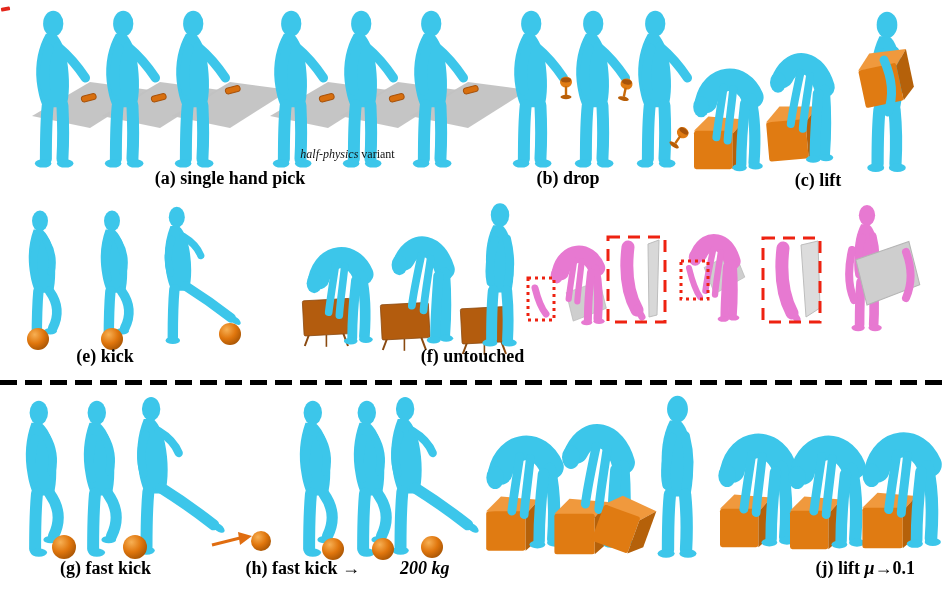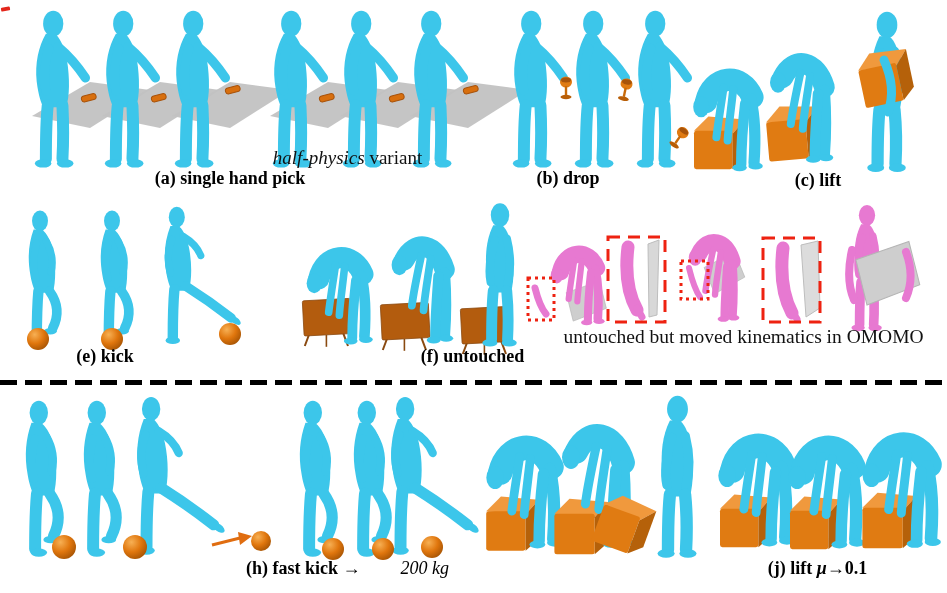--- a/index.html
+++ b/index.html
@@ -1,24 +1,24 @@
 <!DOCTYPE html>
 <html><head>
 <meta charset="utf-8">
 <style>
   html,body{margin:0;padding:0;background:#fff;}
   .fig{position:relative;width:947px;height:593px;background:#fff;overflow:hidden;
        font-family:"Liberation Serif","DejaVu Serif",serif;}
   .fig svg{position:absolute;left:0;top:0;}
   .cap{position:absolute;text-align:center;font-weight:700;font-size:18px;color:#000;
        white-space:nowrap;line-height:1.1;}
-  .note{position:absolute;text-align:center;font-weight:400;font-size:19px;color:#111;
+  .note{position:absolute;text-align:center;font-weight:400;font-size:12px;color:#111;
         white-space:nowrap;line-height:1.1;}
   .it{font-style:italic;}
-  .bi{font-style:italic;font-weight:400;margin-left:40px;}
+  .bi{font-style:italic;font-weight:700;margin-left:40px;}
   .sep{position:absolute;left:0;top:380px;width:947px;height:5px;
        background:repeating-linear-gradient(90deg,#000 0 17px,transparent 17px 25px);}
   .stray{position:absolute;left:1px;top:7px;width:9px;height:4px;background:#e3261b;
          transform:rotate(-10deg);border-radius:1px;}
   .omomo-note{font-size:19.5px;}
 </style>
 </head>
 <body>
 
 <div class="fig">
@@ -266,21 +266,21 @@
   <div class="sep"></div>
 
   <div class="note" style="left:240px;top:148px;width:215px;"><span class="it">half-physics</span><span> variant</span></div>
 
   <div class="cap" style="left:95px;top:169px;width:270px;">(a) single hand pick</div>
   <div class="cap" style="left:468px;top:169px;width:200px;">(b) drop</div>
   <div class="cap" style="left:718px;top:171px;width:200px;">(c) lift</div>
 
   <div class="cap" style="left:385px;top:347px;width:175px;">(f) untouched</div>
   <div class="cap" style="left:20px;top:347px;width:170px;">(e) kick</div>
-  <div class="note omomo-note" style="left:540px;top:326px;width:407px;">untouched but moved kinematics in OMOMO</div>
-
+
+  <div class="cap" style="left:18px;top:559px;width:175px;">(g) fast kick</div>
 
   <div class="cap" style="left:240px;top:559px;width:215px;"><span>(h) fast kick </span><span>→</span><span class="bi">200 kg</span></div>
 
 
-  <div class="cap" style="left:720px;top:559px;width:195px;"><span>(j) lift </span><span class="it">μ</span><span>→</span><span>0.1</span></div>
+  <div class="cap" style="left:720px;top:559px;width:195px;text-align:right;"><span>(j) lift </span><span class="it">μ</span><span>→</span><span>0.1</span></div>
 
 </div>
 
 </body></html>

